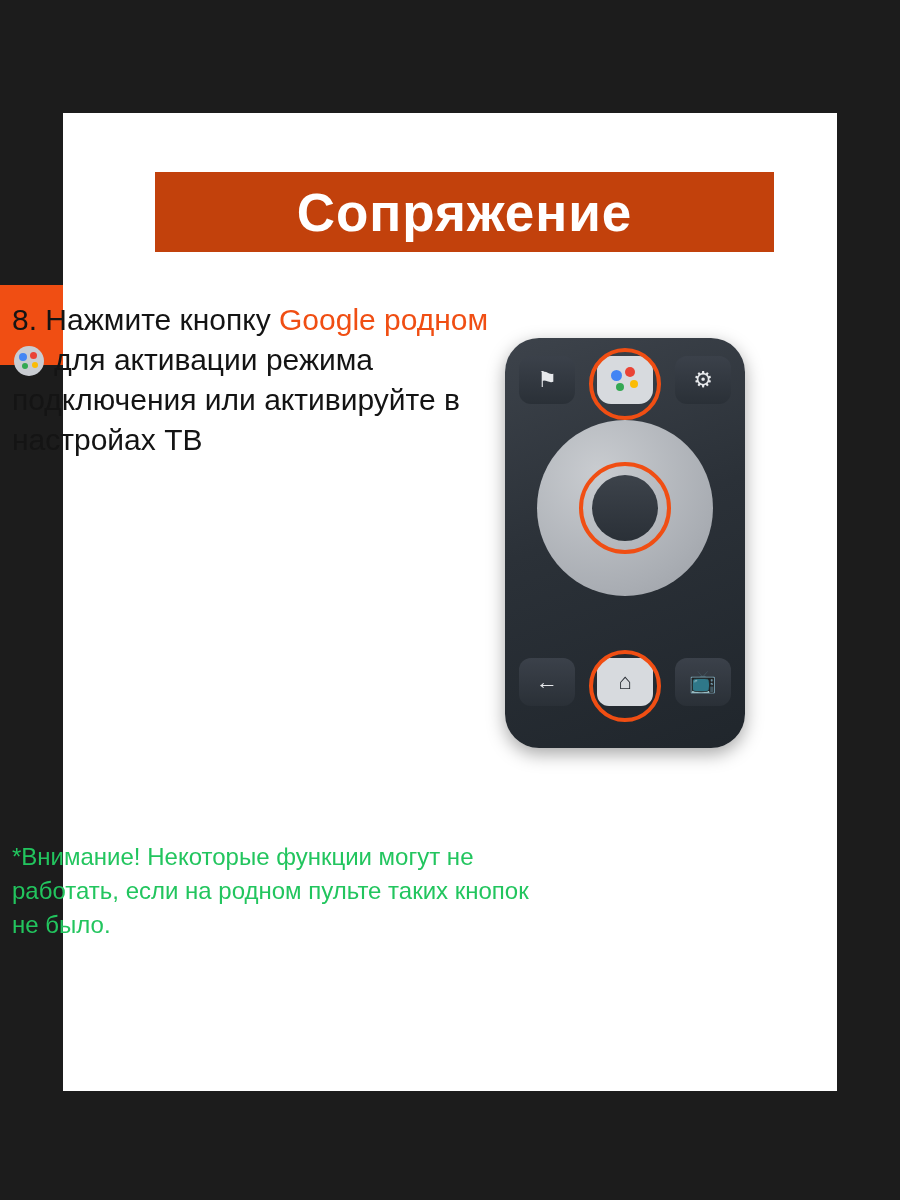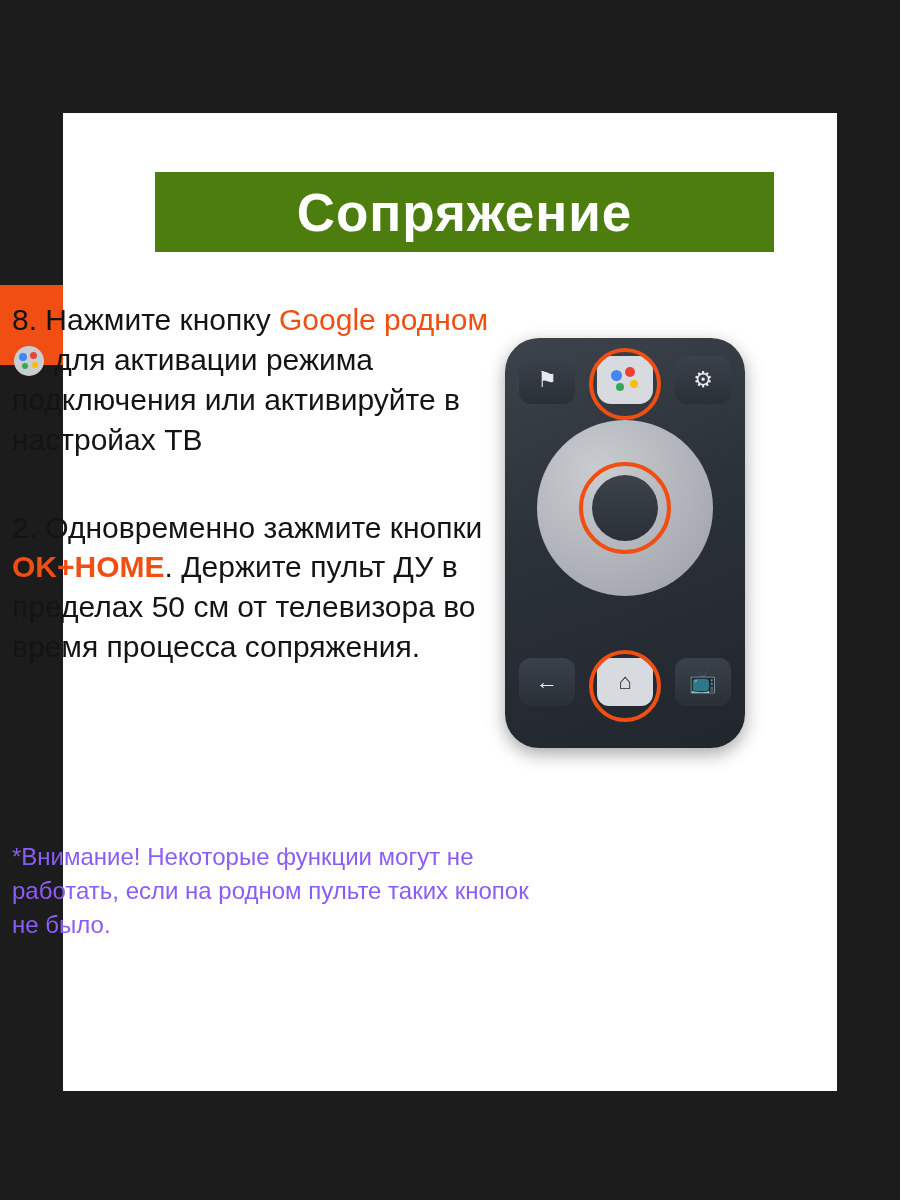--- a/index.html
+++ b/index.html
@@ -37,21 +37,21 @@
     background: #ffffff;
     overflow: hidden;
   }
   
   .title-band {
     position: absolute;
     left: 155px;
     top: 172px;
     width: 619px;
     height: 80px;
-    background: #4d7c0f;
+    background: #c2410c;
     display: flex;
     align-items: center;
     justify-content: center;
   }
   .title-band .title-text {
     color: #ffffff;
     font-size: 53px;
     font-weight: bold;
     letter-spacing: 1px;
     white-space: nowrap;
@@ -95,21 +95,21 @@
   .inline-mic .d1 { width: 8px; height: 8px; background:#4285f4; left: 5px; top: 7px; }
   .inline-mic .d2 { width: 7px; height: 7px; background:#ea4335; left: 16px; top: 6px; }
   .inline-mic .d3 { width: 6px; height: 6px; background:#fbbc05; left: 18px; top: 16px; }
   .inline-mic .d4 { width: 6px; height: 6px; background:#34a853; left: 8px; top: 17px; }
 
   .note {
     position: absolute;
     left: 12px;
     top: 840px;
     width: 520px;
-    color: #8b5cf6;
+    color: #22c55e;
     font-size: 24px;
     line-height: 1.42;
   }
 
   
   .remote {
     position: absolute;
     left: 505px;
     top: 338px;
     width: 240px;
@@ -197,23 +197,20 @@
   <div class="title-band">
     <span class="title-text">Сопряжение</span>
   </div>
 
   <div class="content">
 
     <p class="step step-1">
       <span>8. Нажмите кнопку </span><span class="hl-light">Google родном</span><span class="inline-mic"><i class="d d1"></i><i class="d d2"></i><i class="d d3"></i><i class="d d4"></i></span><span> для активации режима подключения или активируйте в настройах ТВ</span>
     </p>
 
-    <p class="step step-2">
-      <span> 2. Одновременно зажмите кнопки </span><span class="hl">OK+HOME</span><span>. Держите пульт ДУ в пределах 50 см от телевизора во время процесса сопряжения.</span>
-    </p>
 
   </div>
 
   <div class="note">*Внимание! Некоторые функции могут не работать, если на родном пульте таких кнопок не было.</div>
 
   <div class="remote">
 
     <div class="btn btn-top btn-bookmark">
       <span class="icon-glyph">⚑</span>
     </div>

